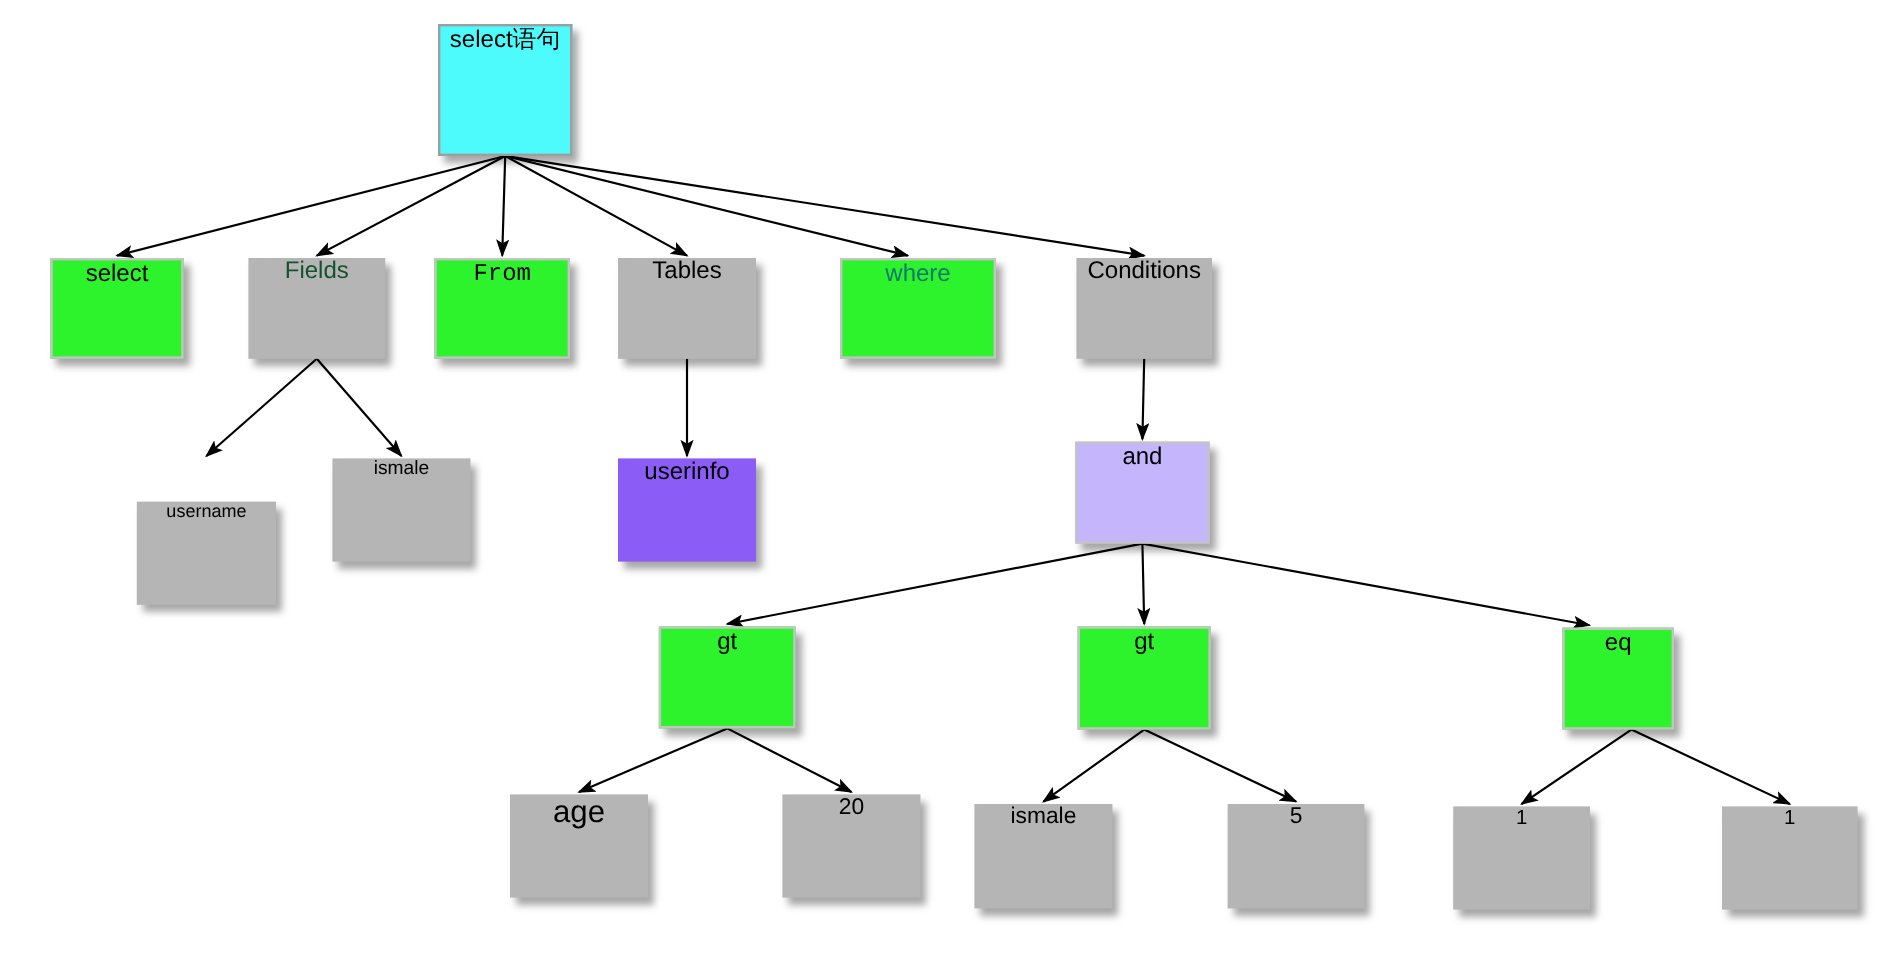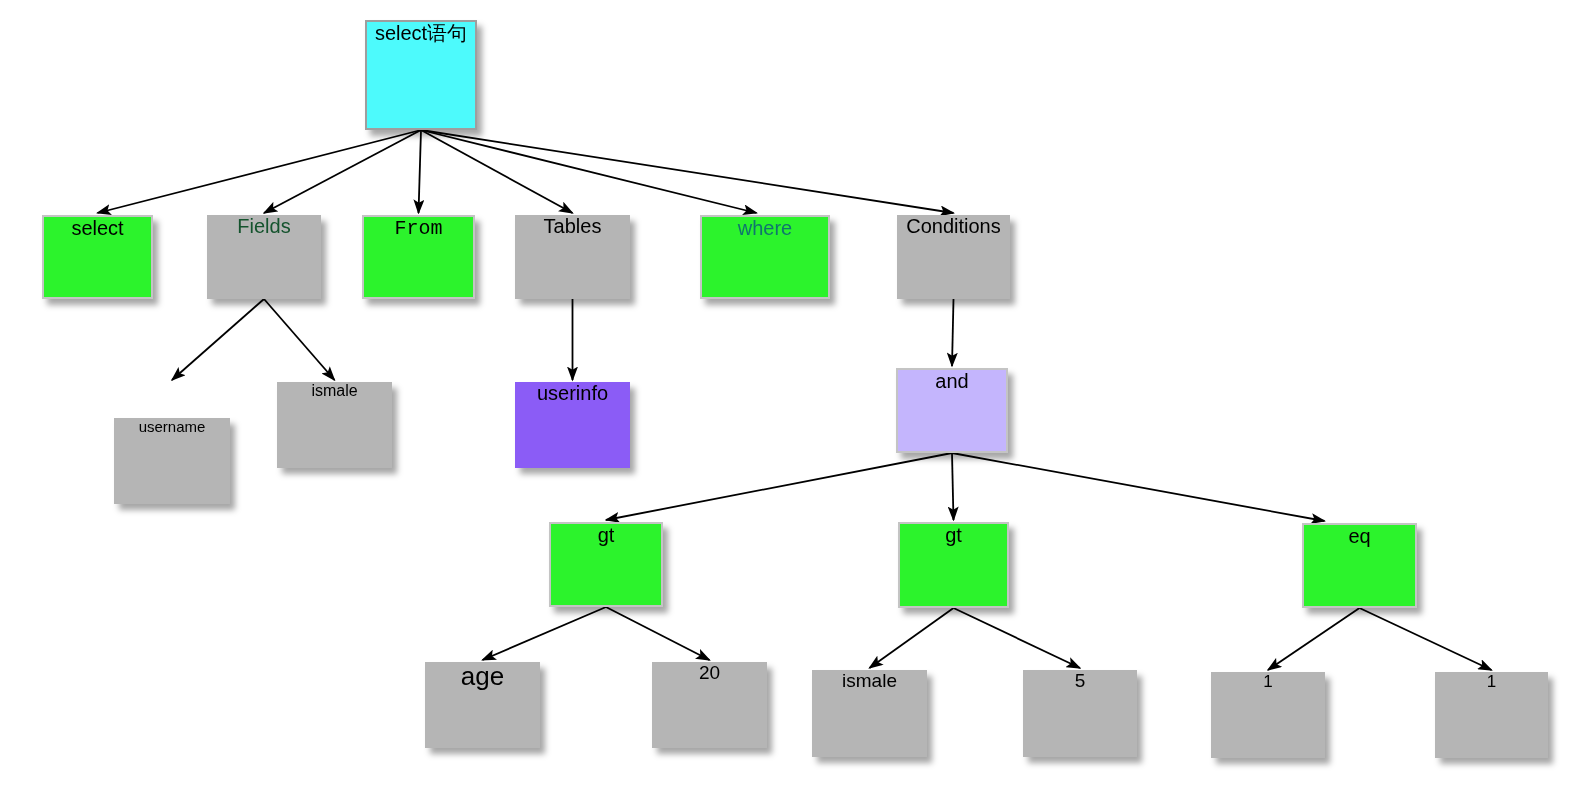--- a/index.html
+++ b/index.html
@@ -109,21 +109,21 @@
       </div>
       <div class="node keyword" style="left: 896px; top: 368px; width: 112px; height: 85px; background: #c4b5fd; font-size: 20px; color: rgb(0, 0, 0);">
         <span>and</span>
       </div>
       <div class="node keyword" style="left: 549px; top: 522px; width: 114px; height: 85px; background: rgb(44, 243, 44); font-size: 20px; color: rgb(0, 0, 0);">
         <span>gt</span>
       </div>
       <div class="node keyword" style="left: 898px; top: 522px; width: 111px; height: 86px; background: rgb(44, 243, 44); font-size: 20px; color: rgb(0, 0, 0);">
         <span>gt</span>
       </div>
-      <div class="node keyword" style="left: 1302px; top: 523px; width: 115px; height: 85px; background: rgb(44, 243, 44); font-size: 20px; color: rgb(0, 0, 0);">
+      <div class="node keyword" style="left: 1302px; top: 523px; width: 93px; height: 85px; background: rgb(44, 243, 44); font-size: 20px; color: rgb(0, 0, 0);">
         <span>eq</span>
       </div>
       <div class="node operand" style="left: 425px; top: 662px; width: 115px; height: 86px; background: rgb(181, 181, 181); font-size: 26px; color: rgb(0, 0, 0);">
         <span>age</span>
       </div>
       <div class="node operand" style="left: 652px; top: 662px; width: 115px; height: 86px; background: rgb(181, 181, 181); font-size: 19px; color: rgb(0, 0, 0);">
         <span>20</span>
       </div>
       <div class="node operand" style="left: 812px; top: 670px; width: 115px; height: 87px; background: rgb(181, 181, 181); font-size: 19px; color: rgb(0, 0, 0);">
         <span>ismale</span>

